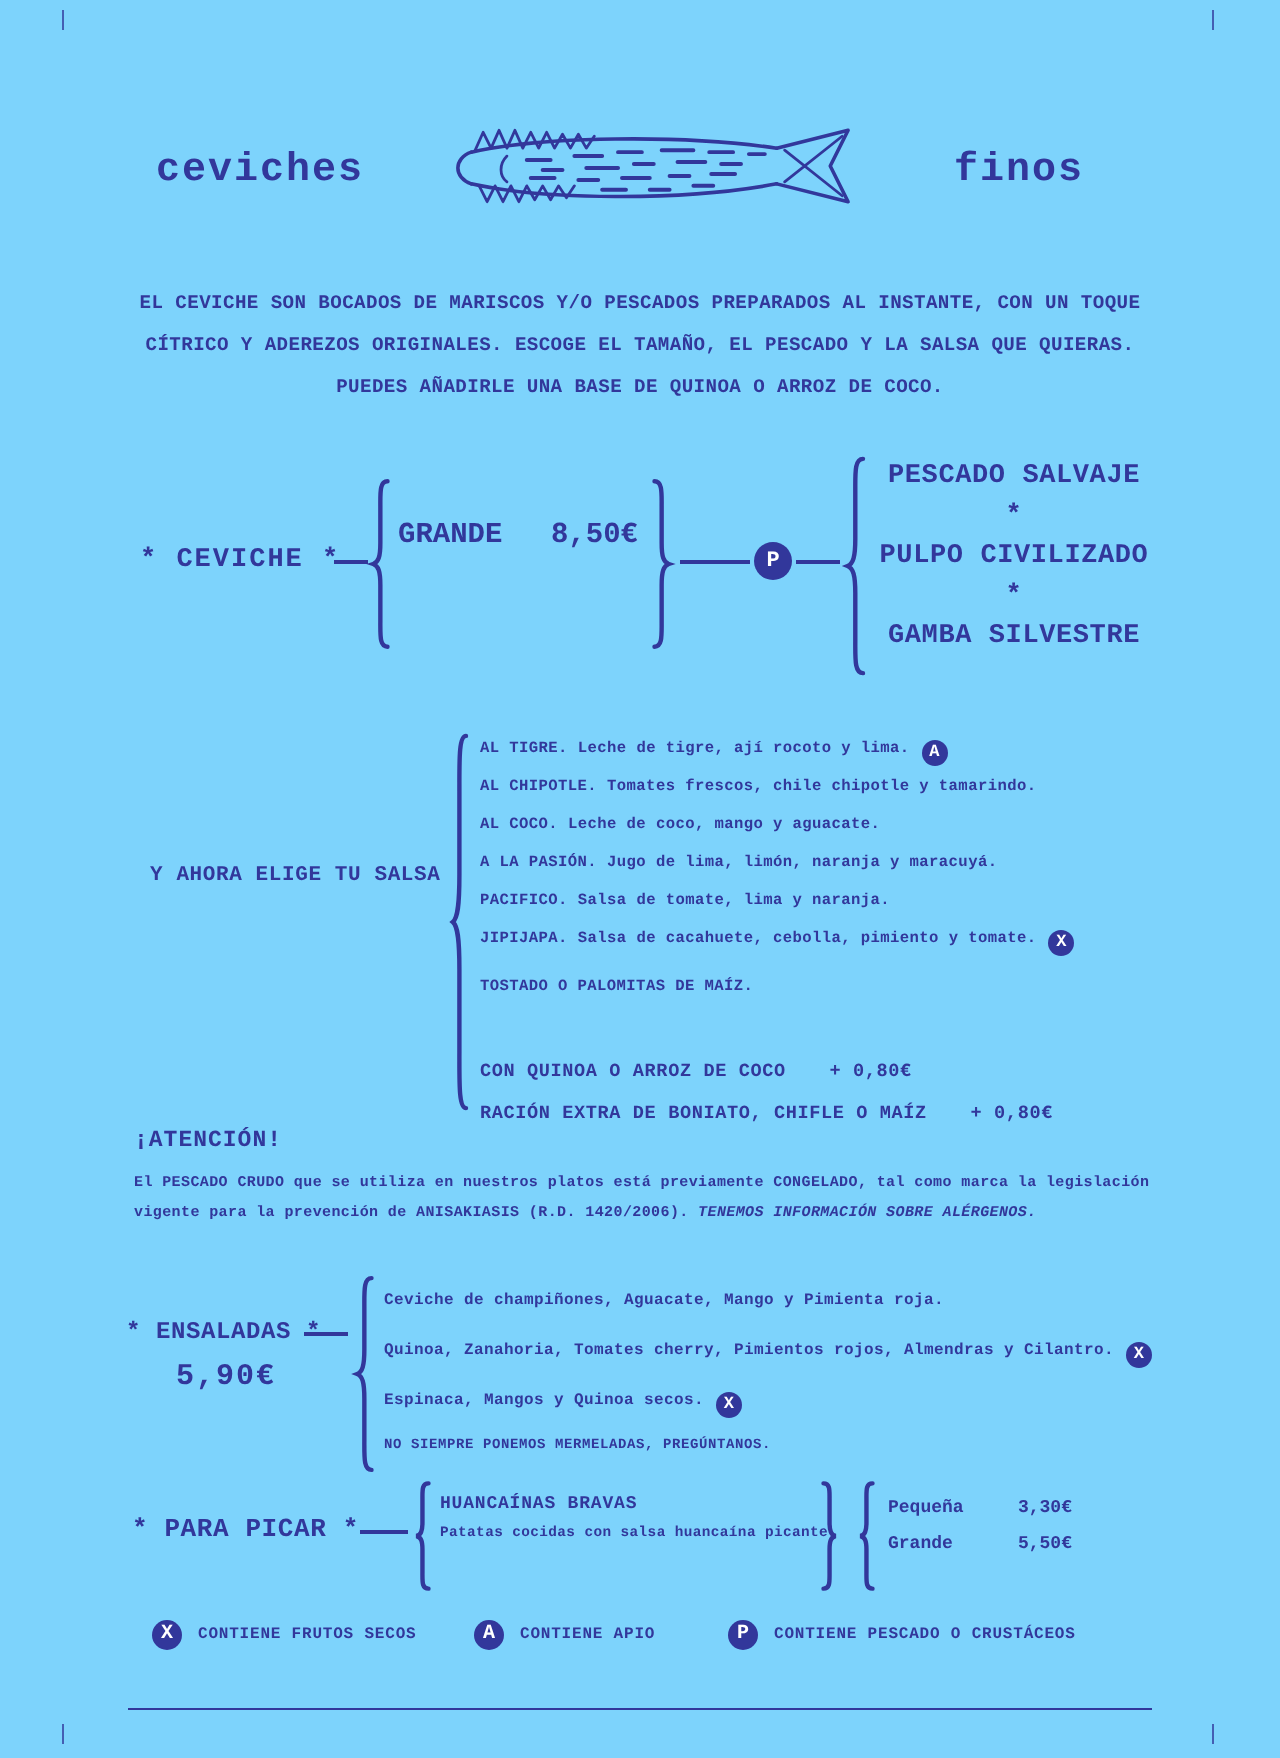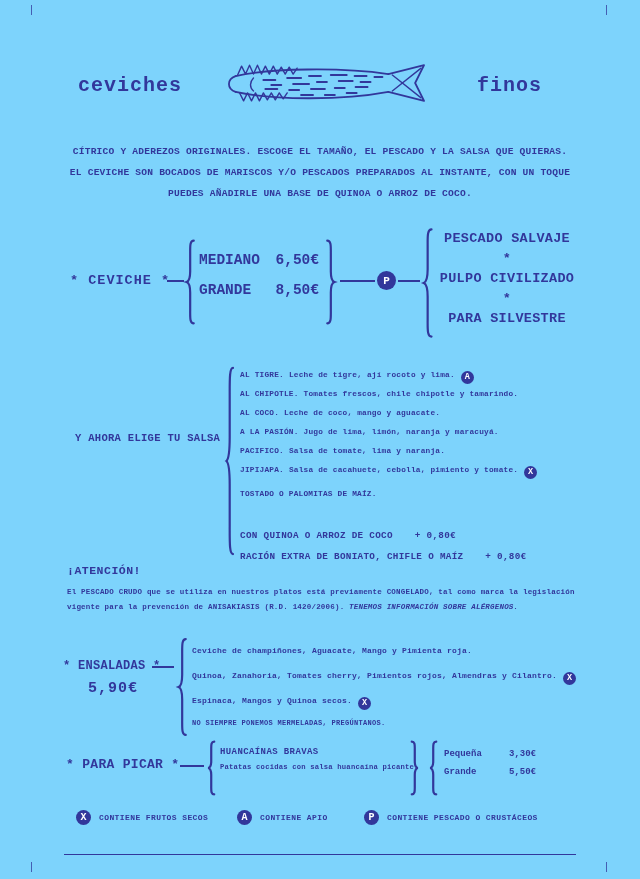--- a/index.html
+++ b/index.html
@@ -50,37 +50,33 @@
     <path stroke-width="1.4" d="M62,18 C58,22 58,28 62,31"></path>
     <path stroke-width="2" d="M72,20 h12 M96,18 h14 M118,16 h12 M140,15 h16 M164,16 h12 M184,17 h8
       M80,25 h10 M102,24 h16 M126,22 h10 M148,21 h14 M170,22 h10
       M74,29 h12 M98,30 h10 M120,29 h14 M144,28 h10 M165,27 h12
       M110,35 h12 M134,35 h10 M156,33 h10"></path>
   </svg>
 
   <div class="t" style="left:477px;top:74px;font-size:20px;letter-spacing:1px;">finos</div>
 
   <div class="t" style="left:60px;top:141px;width:520px;text-align:center;font-size:9.6px;line-height:21px;letter-spacing:.2px;">
+    <div>EL CEVICHE SON BOCADOS DE MARISCOS Y/O PESCADOS PREPARADOS AL INSTANTE, CON UN TOQUE</div>
     <div>CÍTRICO Y ADEREZOS ORIGINALES. ESCOGE EL TAMAÑO, EL PESCADO Y LA SALSA QUE QUIERAS.</div>
-    <div>EL CEVICHE SON BOCADOS DE MARISCOS Y/O PESCADOS PREPARADOS AL INSTANTE, CON UN TOQUE</div>
     <div>PUEDES AÑADIRLE UNA BASE DE QUINOA O ARROZ DE COCO.</div>
   </div>
 
   <div class="t" style="left:70px;top:273px;font-size:13.5px;letter-spacing:1px;">* CEVICHE *</div>
   <div class="hl" style="left:167px;top:280px;width:17px;"></div>
 
   <svg class="brace" style="left:184px;top:238px;" width="13" height="88" viewBox="0 0 20 100" preserveAspectRatio="none">
     <path vector-effect="non-scaling-stroke" d="M15,3 C9,3 9.5,9 9.5,17 L9.5,38 C9.5,46 8,49 4,50 C8,51 9.5,54 9.5,62 L9.5,83 C9.5,91 9,97 15,97"></path>
     </svg>
 
   <div class="t" style="left:199px;top:249px;width:120px;font-size:14.5px;">
-    <div style="display:flex;justify-content:space-between;line-height:22px;">
-      <span>MEDIANO</span>
-      <span>6,50€</span>
-    </div>
     <div style="display:flex;justify-content:space-between;line-height:22px;margin-top:8px;">
       <span>GRANDE</span>
       <span>8,50€</span>
     </div>
   </div>
 
   <svg class="brace r" style="left:324px;top:238px;" width="13" height="88" viewBox="0 0 20 100" preserveAspectRatio="none">
     <path vector-effect="non-scaling-stroke" d="M15,3 C9,3 9.5,9 9.5,17 L9.5,38 C9.5,46 8,49 4,50 C8,51 9.5,54 9.5,62 L9.5,83 C9.5,91 9,97 15,97"></path>
     </svg>
 
@@ -90,21 +86,21 @@
 
   <svg class="brace" style="left:421px;top:226px;" width="14" height="114" viewBox="0 0 20 100" preserveAspectRatio="none">
     <path vector-effect="non-scaling-stroke" d="M15,3 C9,3 9.5,9 9.5,17 L9.5,38 C9.5,46 8,49 4,50 C8,51 9.5,54 9.5,62 L9.5,83 C9.5,91 9,97 15,97"></path>
     </svg>
 
   <div class="t" style="left:436px;top:229px;width:142px;text-align:center;font-size:13.5px;letter-spacing:.3px;">
     <div style="line-height:20px;">PESCADO SALVAJE</div>
     <div style="line-height:20px;">*</div>
     <div style="line-height:20px;">PULPO CIVILIZADO</div>
     <div style="line-height:20px;">*</div>
-    <div style="line-height:20px;">PARA SILVESTRE</div>
+    <div style="line-height:20px;">GAMBA SILVESTRE</div>
   </div>
 
   <div class="t" style="left:75px;top:432px;font-size:10.5px;letter-spacing:.3px;">Y AHORA ELIGE TU SALSA</div>
 
   <svg class="brace" style="left:224px;top:362px;" width="12" height="198" viewBox="0 0 20 100" preserveAspectRatio="none">
     <path vector-effect="non-scaling-stroke" d="M15,3 C9,3 9.5,9 9.5,17 L9.5,38 C9.5,46 8,49 4,50 C8,51 9.5,54 9.5,62 L9.5,83 C9.5,91 9,97 15,97"></path>
     </svg>
 
   <div class="t" style="left:240px;top:366px;width:340px;">
     <div class="sitem">

